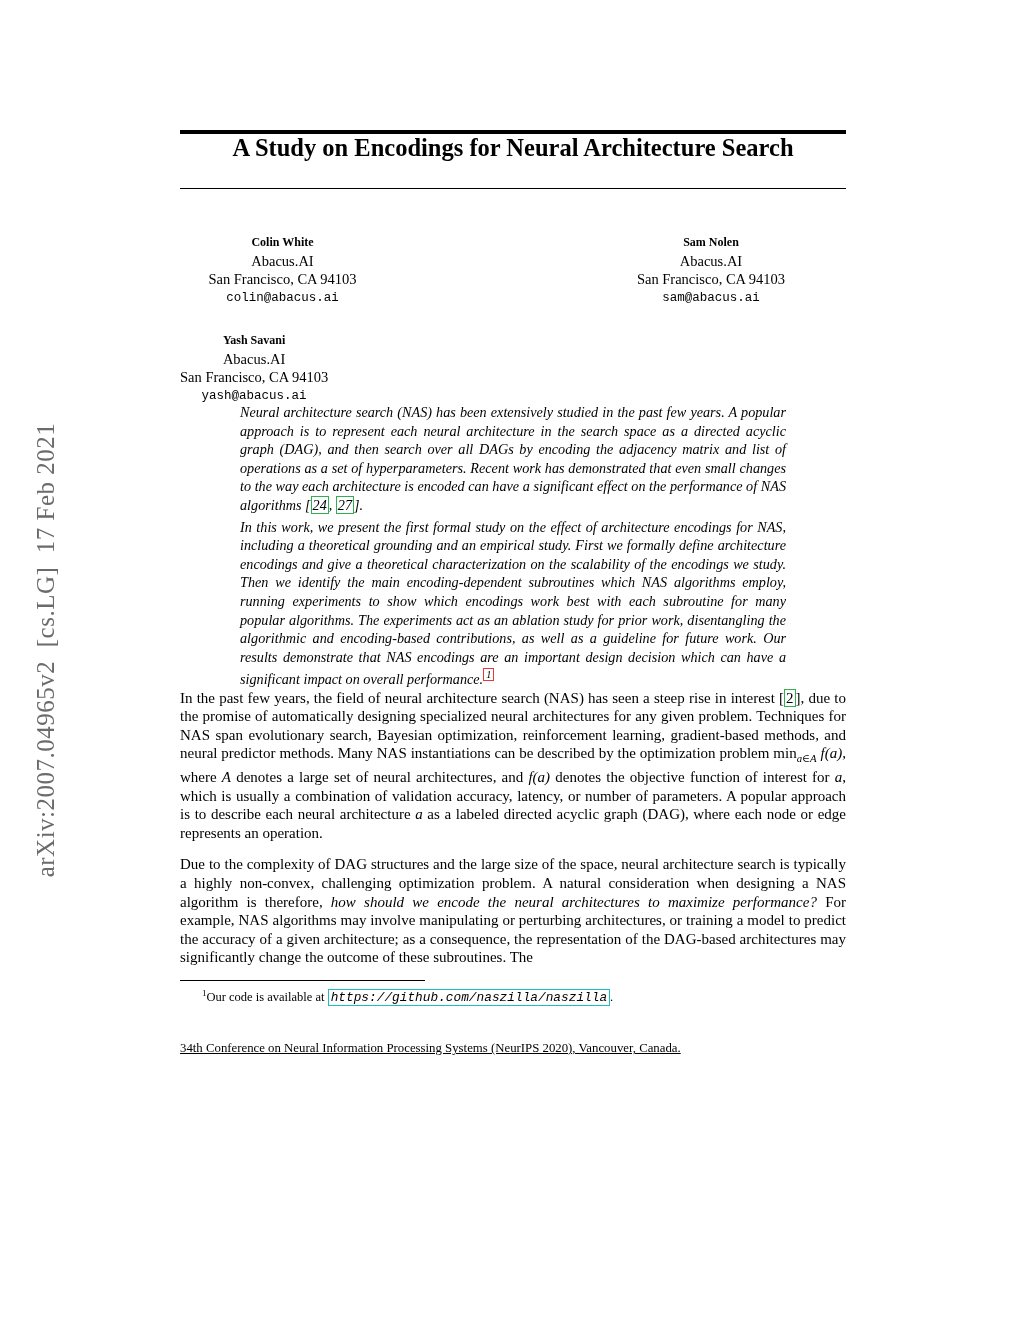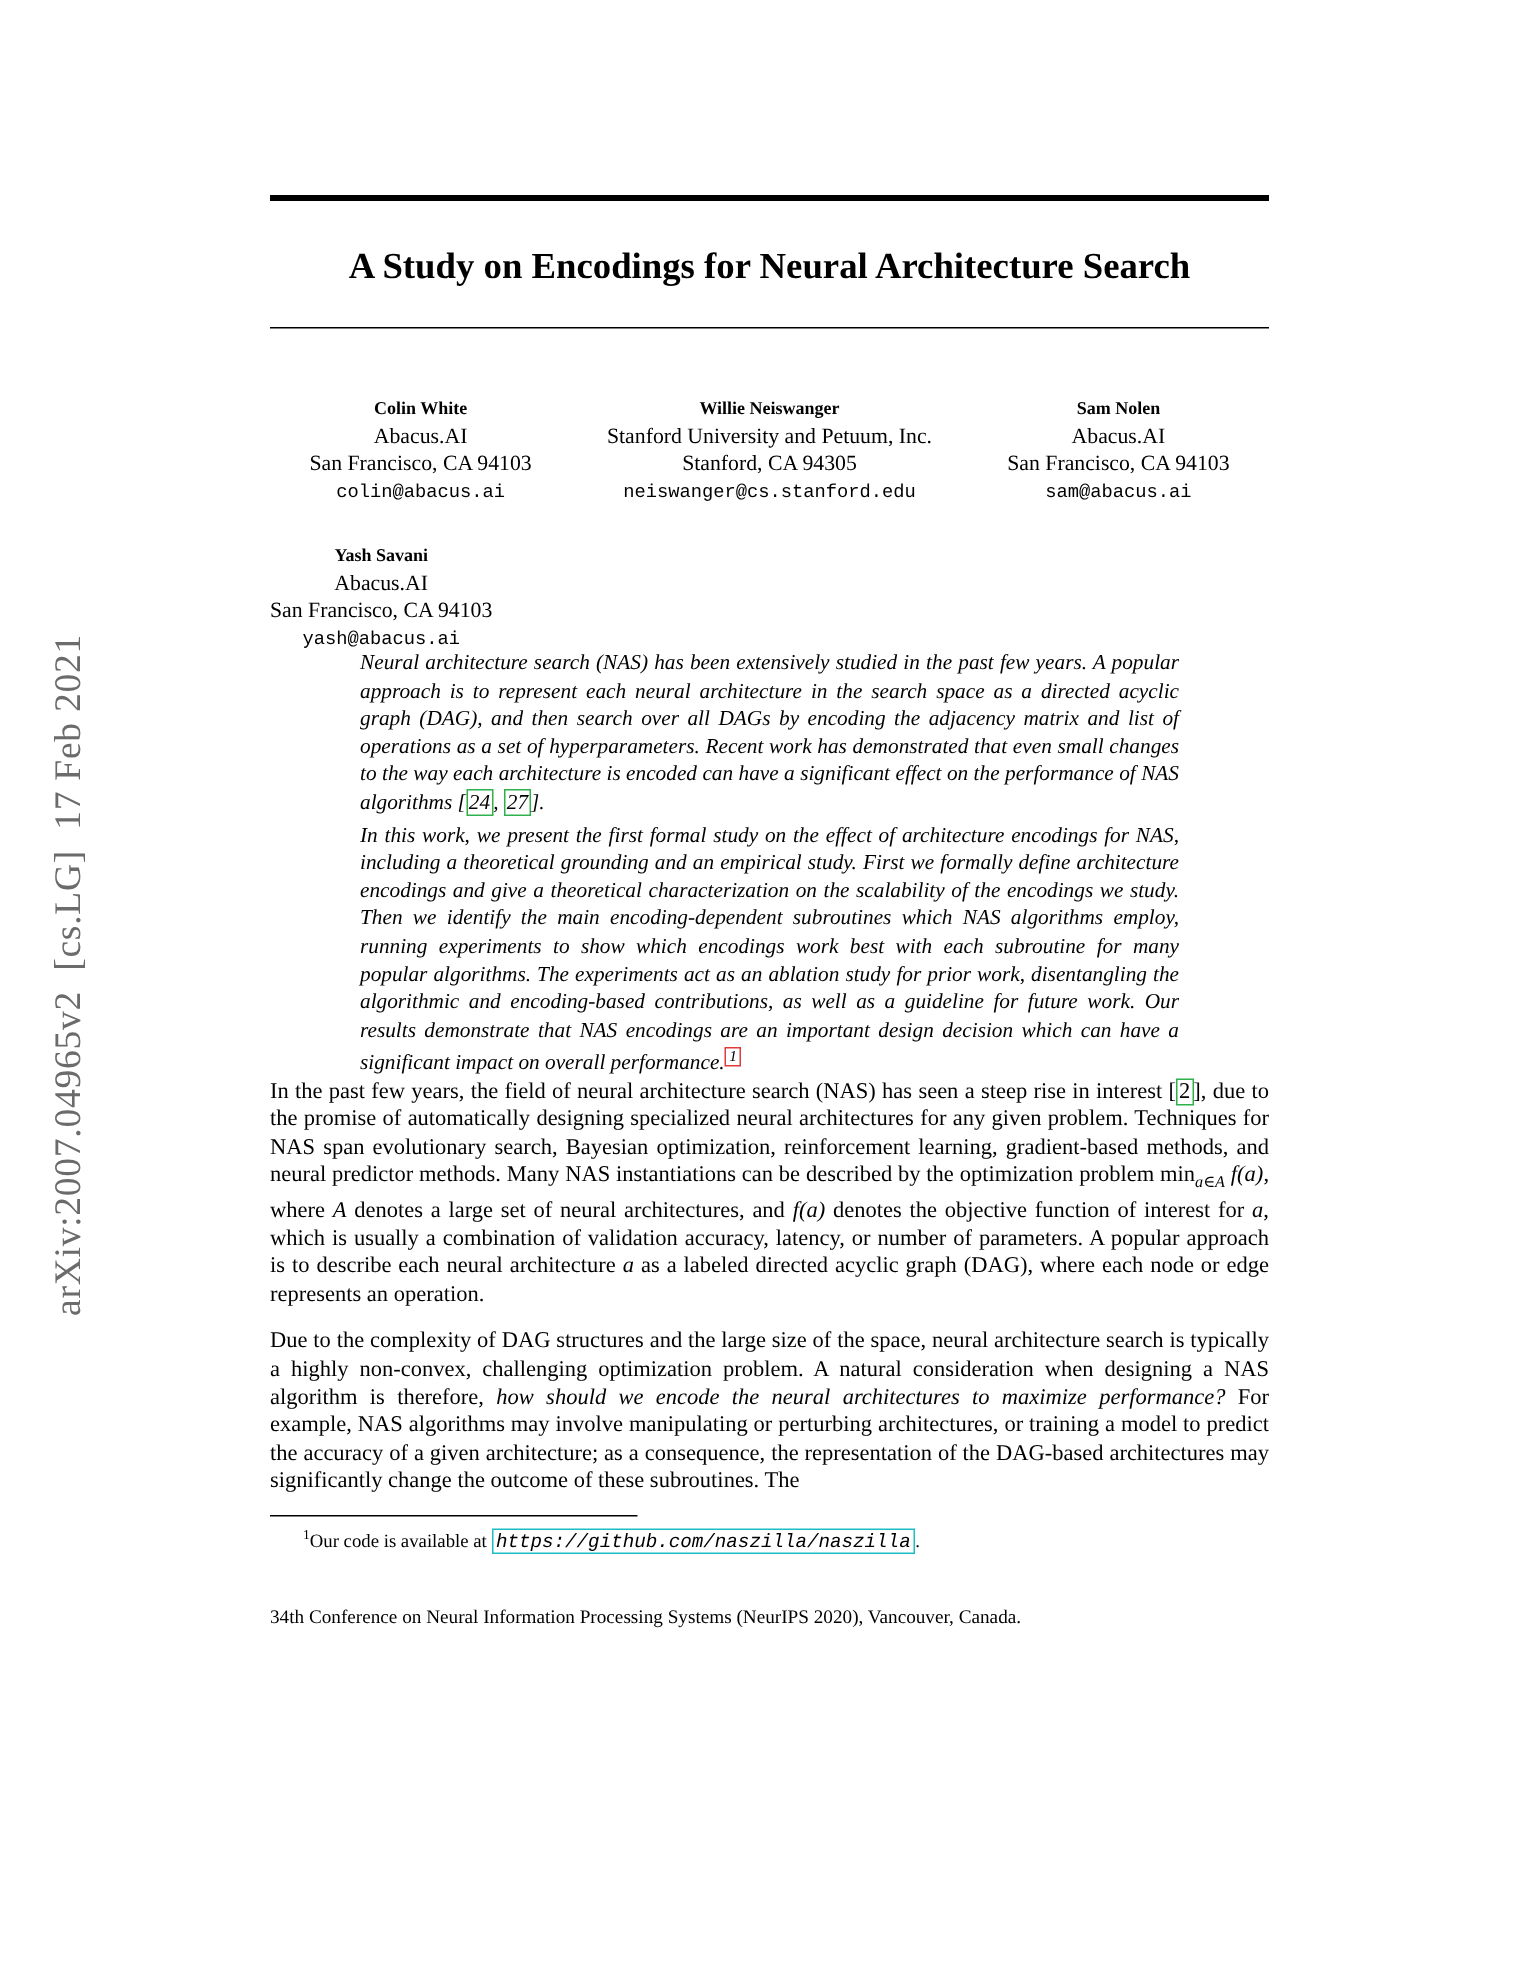--- a/index.html
+++ b/index.html
@@ -25,21 +25,20 @@
 
   .content { position: absolute; left: 180px; top: 0; width: 666px; }
 
   .rule-thick { margin-top: 130px; height: 4px; background: #000; }
   .rule-thin  { height: 1px; background: #000; }
 
   .title {
     text-align: center;
     font-size: 24.5px;
     font-weight: bold;
-    margin-top: 30px;
     margin-bottom: 26px;
   }
 
   .authors { display: flex; justify-content: space-between; margin-top: 46px; text-align: center; }
   .authors .author:nth-child(1) { width: 205px; }
   .authors .author:nth-child(2) { width: 270px; }
   .authors .author:nth-child(3) { width: 205px; }
   .authors-center { display: flex; justify-content: flex-start; margin-top: 28px; text-align: center; }
   .author-name { font-weight: bold; font-size: 12px; margin-bottom: 3px; }
   .author-affil { font-size: 14.5px; line-height: 17.5px; }
@@ -76,21 +75,21 @@
   .url-box {
     border: 1px solid var(--url_border, #1bbec4);
     padding: 0 2px;
     font-family: "Liberation Mono", "DejaVu Sans Mono", monospace;
     font-size: 12.8px;
     font-style: italic;
   }
 
   .footnote-rule { width: 245px; height: 1px; background: #000; margin-top: 12px; }
   .footnote { font-size: 12.5px; margin-top: 7px; padding-left: 22px; }
-  .footer { font-size: 12.8px; margin-top: 36px; }
+  .footer { font-size: 12.8px; margin-top: 36px; text-decoration: underline; }
 </style>
 </head>
 <body>
 
 <div class="page">
 
   <div class="watermark">arXiv:2007.04965v2  [cs.LG]  17 Feb 2021</div>
 
   <div class="content">
 
@@ -99,26 +98,20 @@
     <h1 class="title">A Study on Encodings for Neural Architecture Search</h1>
 
     <div class="rule-thin"></div>
 
     <div class="authors">
       <div class="author">
         <div class="author-name">Colin White</div>
         <div class="author-affil">Abacus.AI</div>
         <div class="author-affil">San Francisco, CA 94103</div>
         <div class="author-email">colin@abacus.ai</div>
-      </div>
-      <div class="author">
-        <div class="author-name">Willie Neiswanger</div>
-        <div class="author-affil">Stanford University and Petuum, Inc.</div>
-        <div class="author-affil">Stanford, CA 94305</div>
-        <div class="author-email">neiswanger@cs.stanford.edu</div>
       </div>
       <div class="author">
         <div class="author-name">Sam Nolen</div>
         <div class="author-affil">Abacus.AI</div>
         <div class="author-affil">San Francisco, CA 94103</div>
         <div class="author-email">sam@abacus.ai</div>
       </div>
     </div>
 
     <div class="authors-center">

